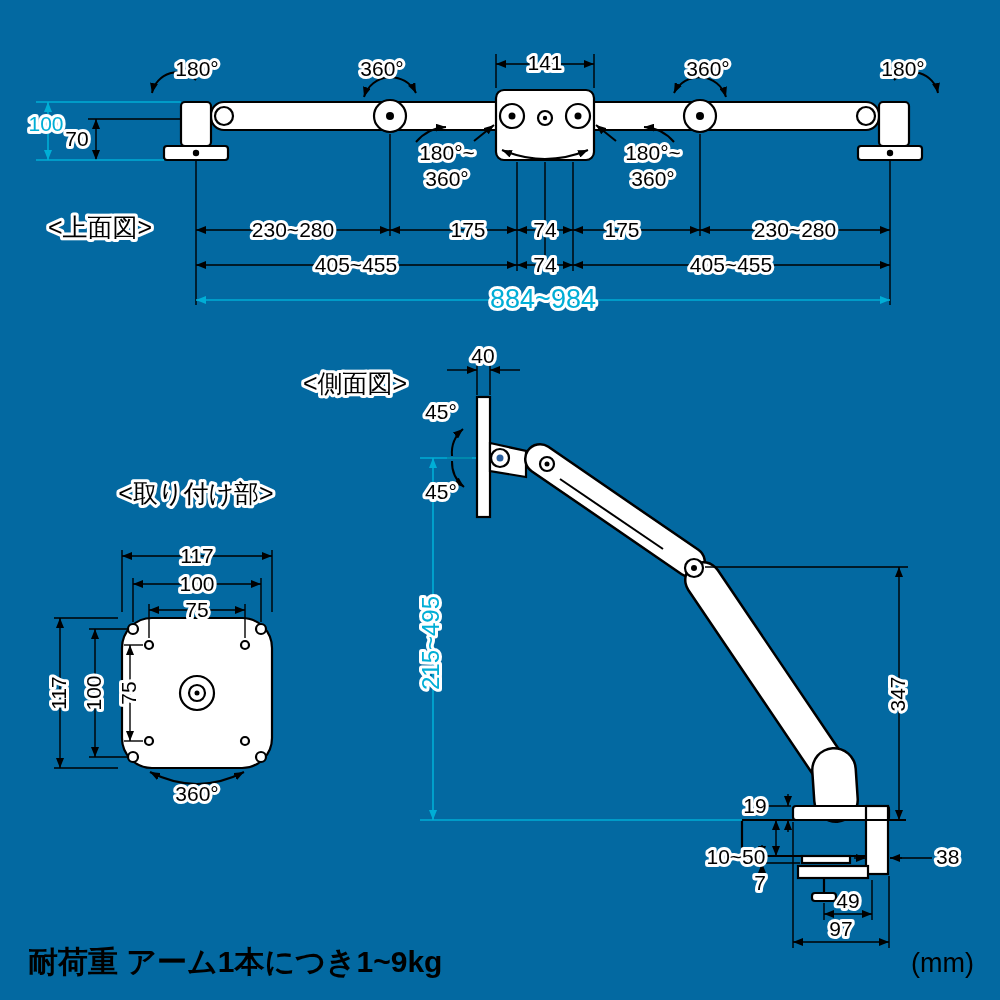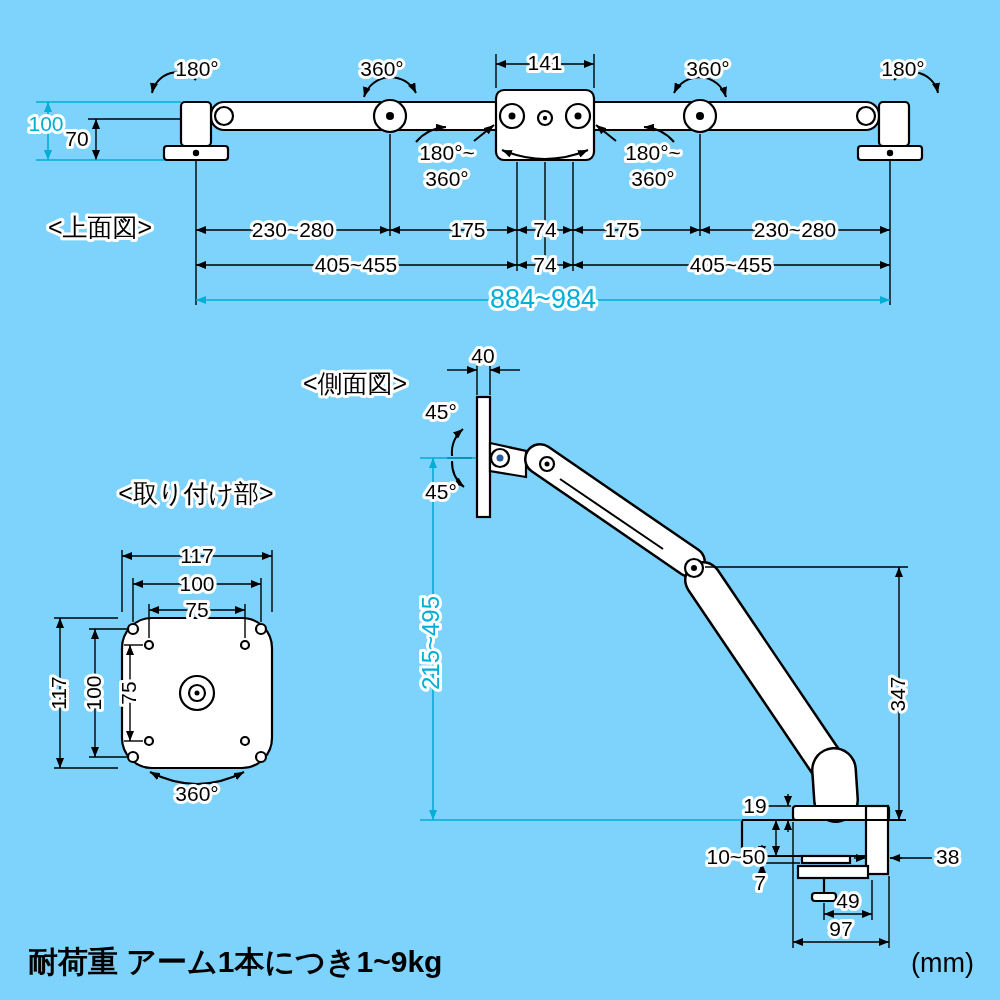--- a/index.html
+++ b/index.html
@@ -1,16 +1,16 @@
 <!DOCTYPE html>
 <html><head>
 <meta charset="utf-8">
 <style>
   html,body{margin:0;padding:0;background:#ffffff;}
-  .canvas{position:relative;width:1000px;height:1000px;background:#7dd3fc;overflow:hidden;}
+  .canvas{position:relative;width:1000px;height:1000px;background:#0369a1;overflow:hidden;}
   svg{display:block;}
   text{font-family:"Liberation Sans","DejaVu Sans",sans-serif;}
   .dim{font-size:21px;fill:#000000;text-anchor:middle;paint-order:stroke;stroke:#ffffff;stroke-width:6px;stroke-linejoin:round;}
   .cyan{fill:#00aed6;}
   .big{font-size:27px;}
   .mid{font-size:24px;}
   .cap{font-size:25px;}
   .as{text-anchor:start;}
   .foot{font-size:30px;font-weight:bold;fill:#000;text-anchor:start;}
   .unit{font-size:27px;fill:#000;text-anchor:end;}

